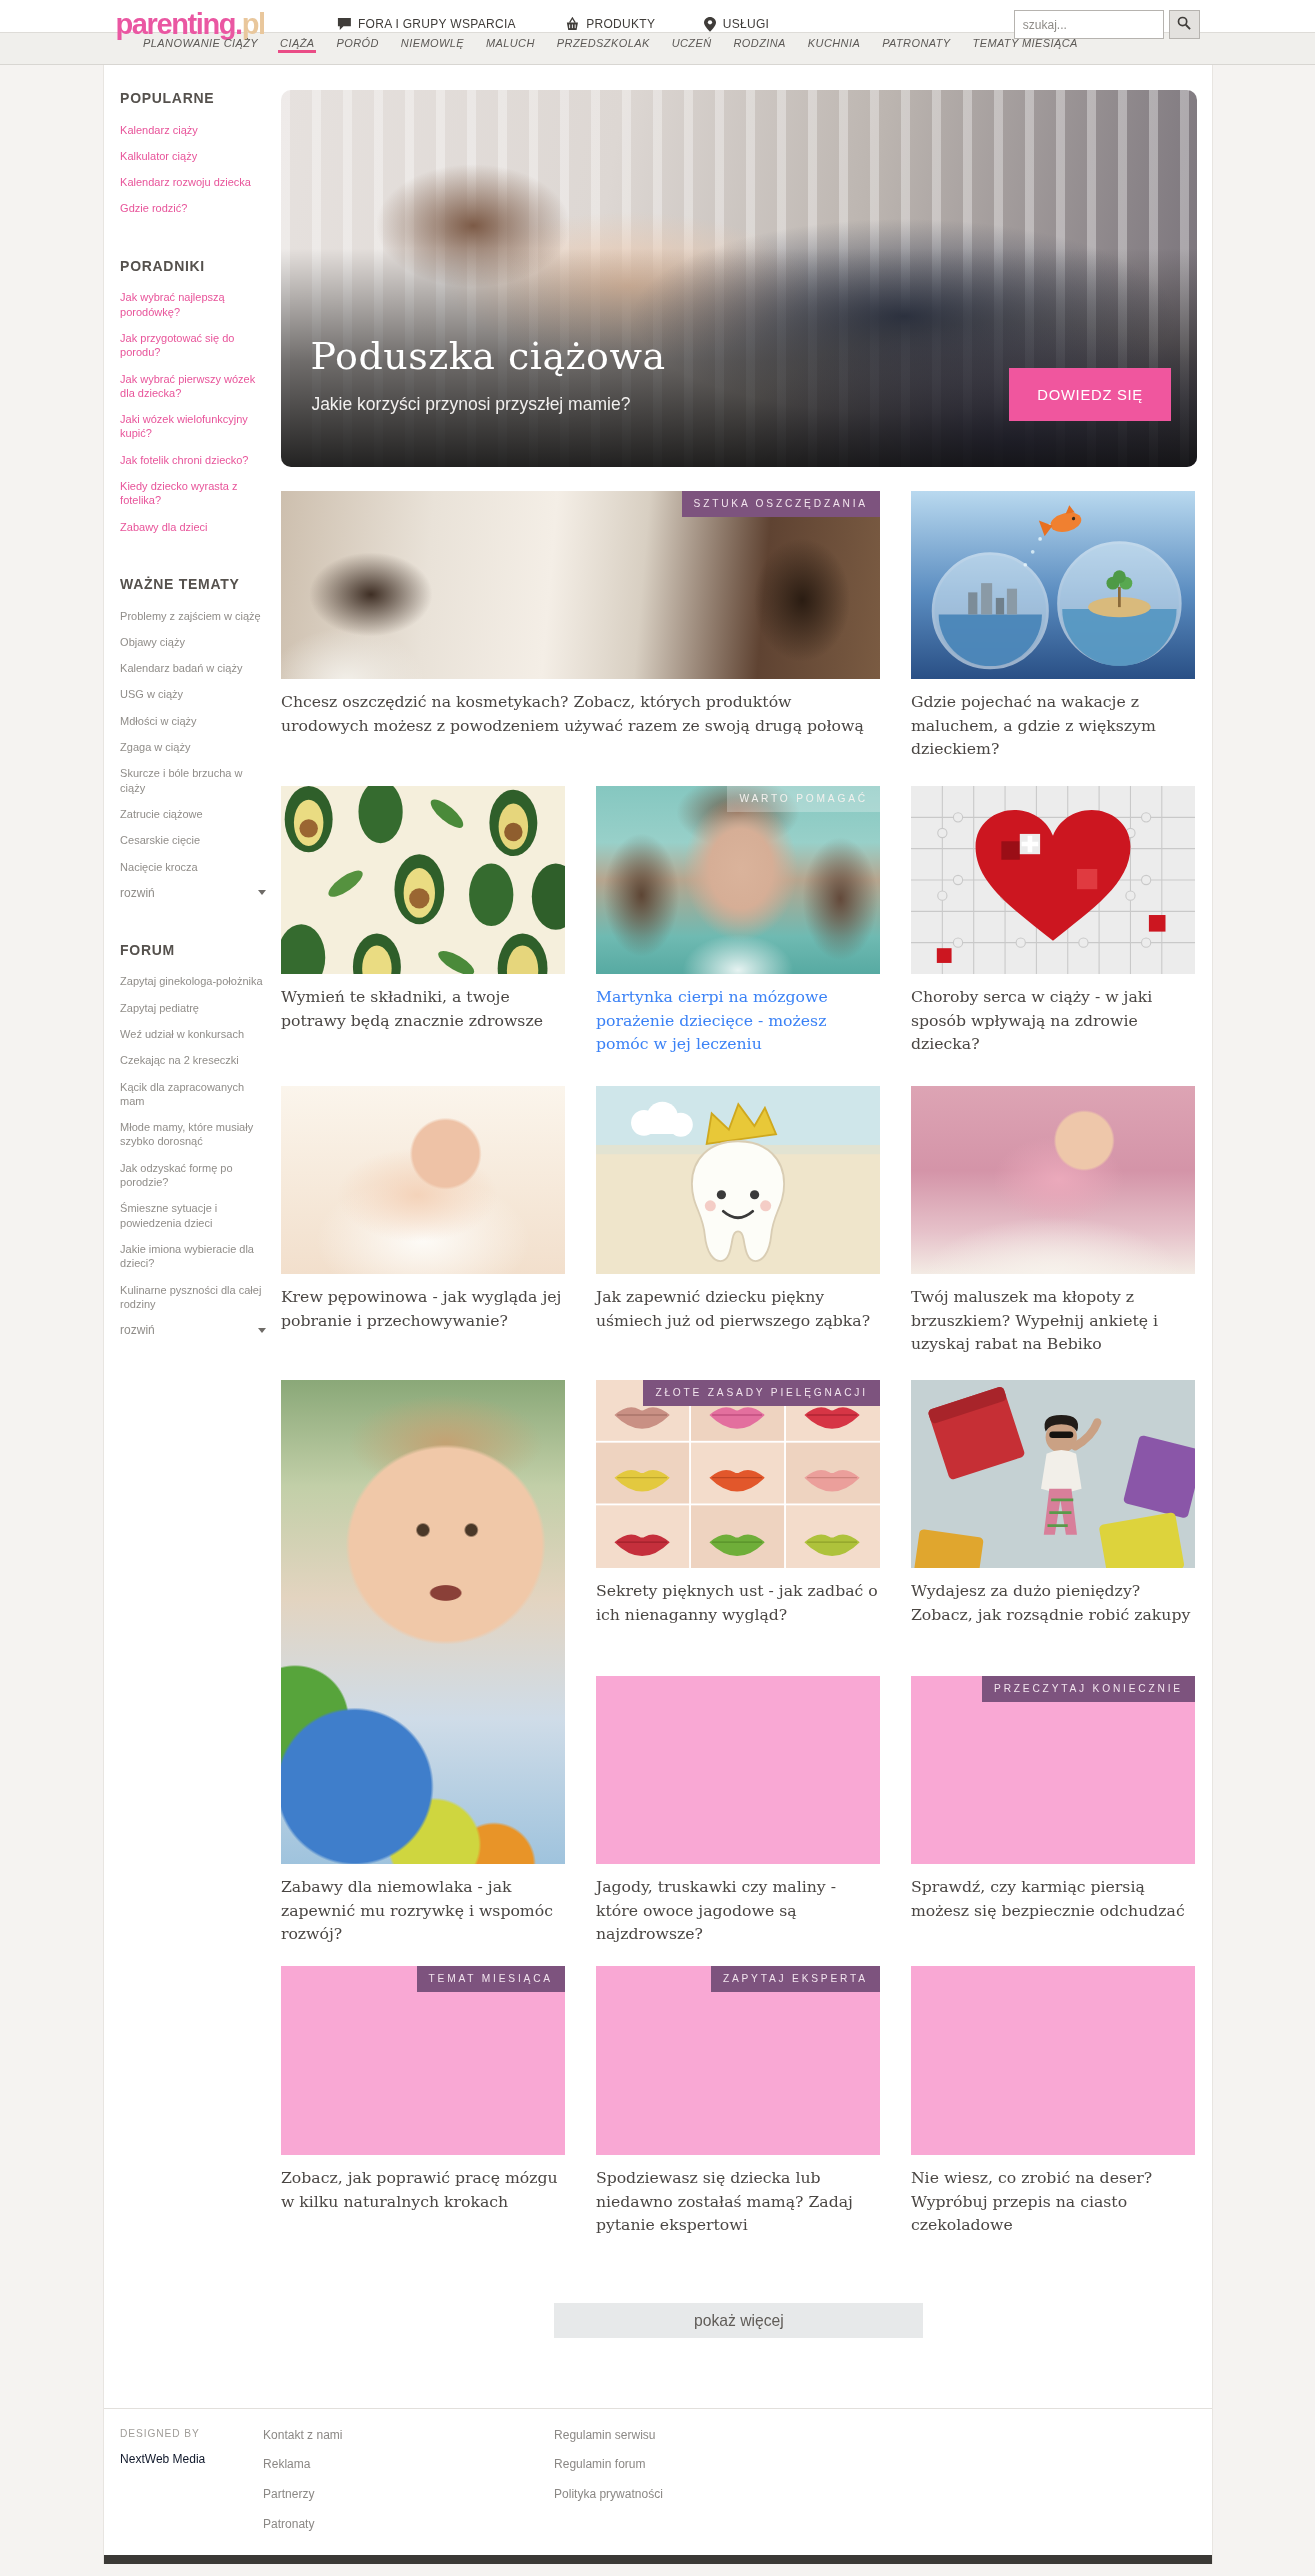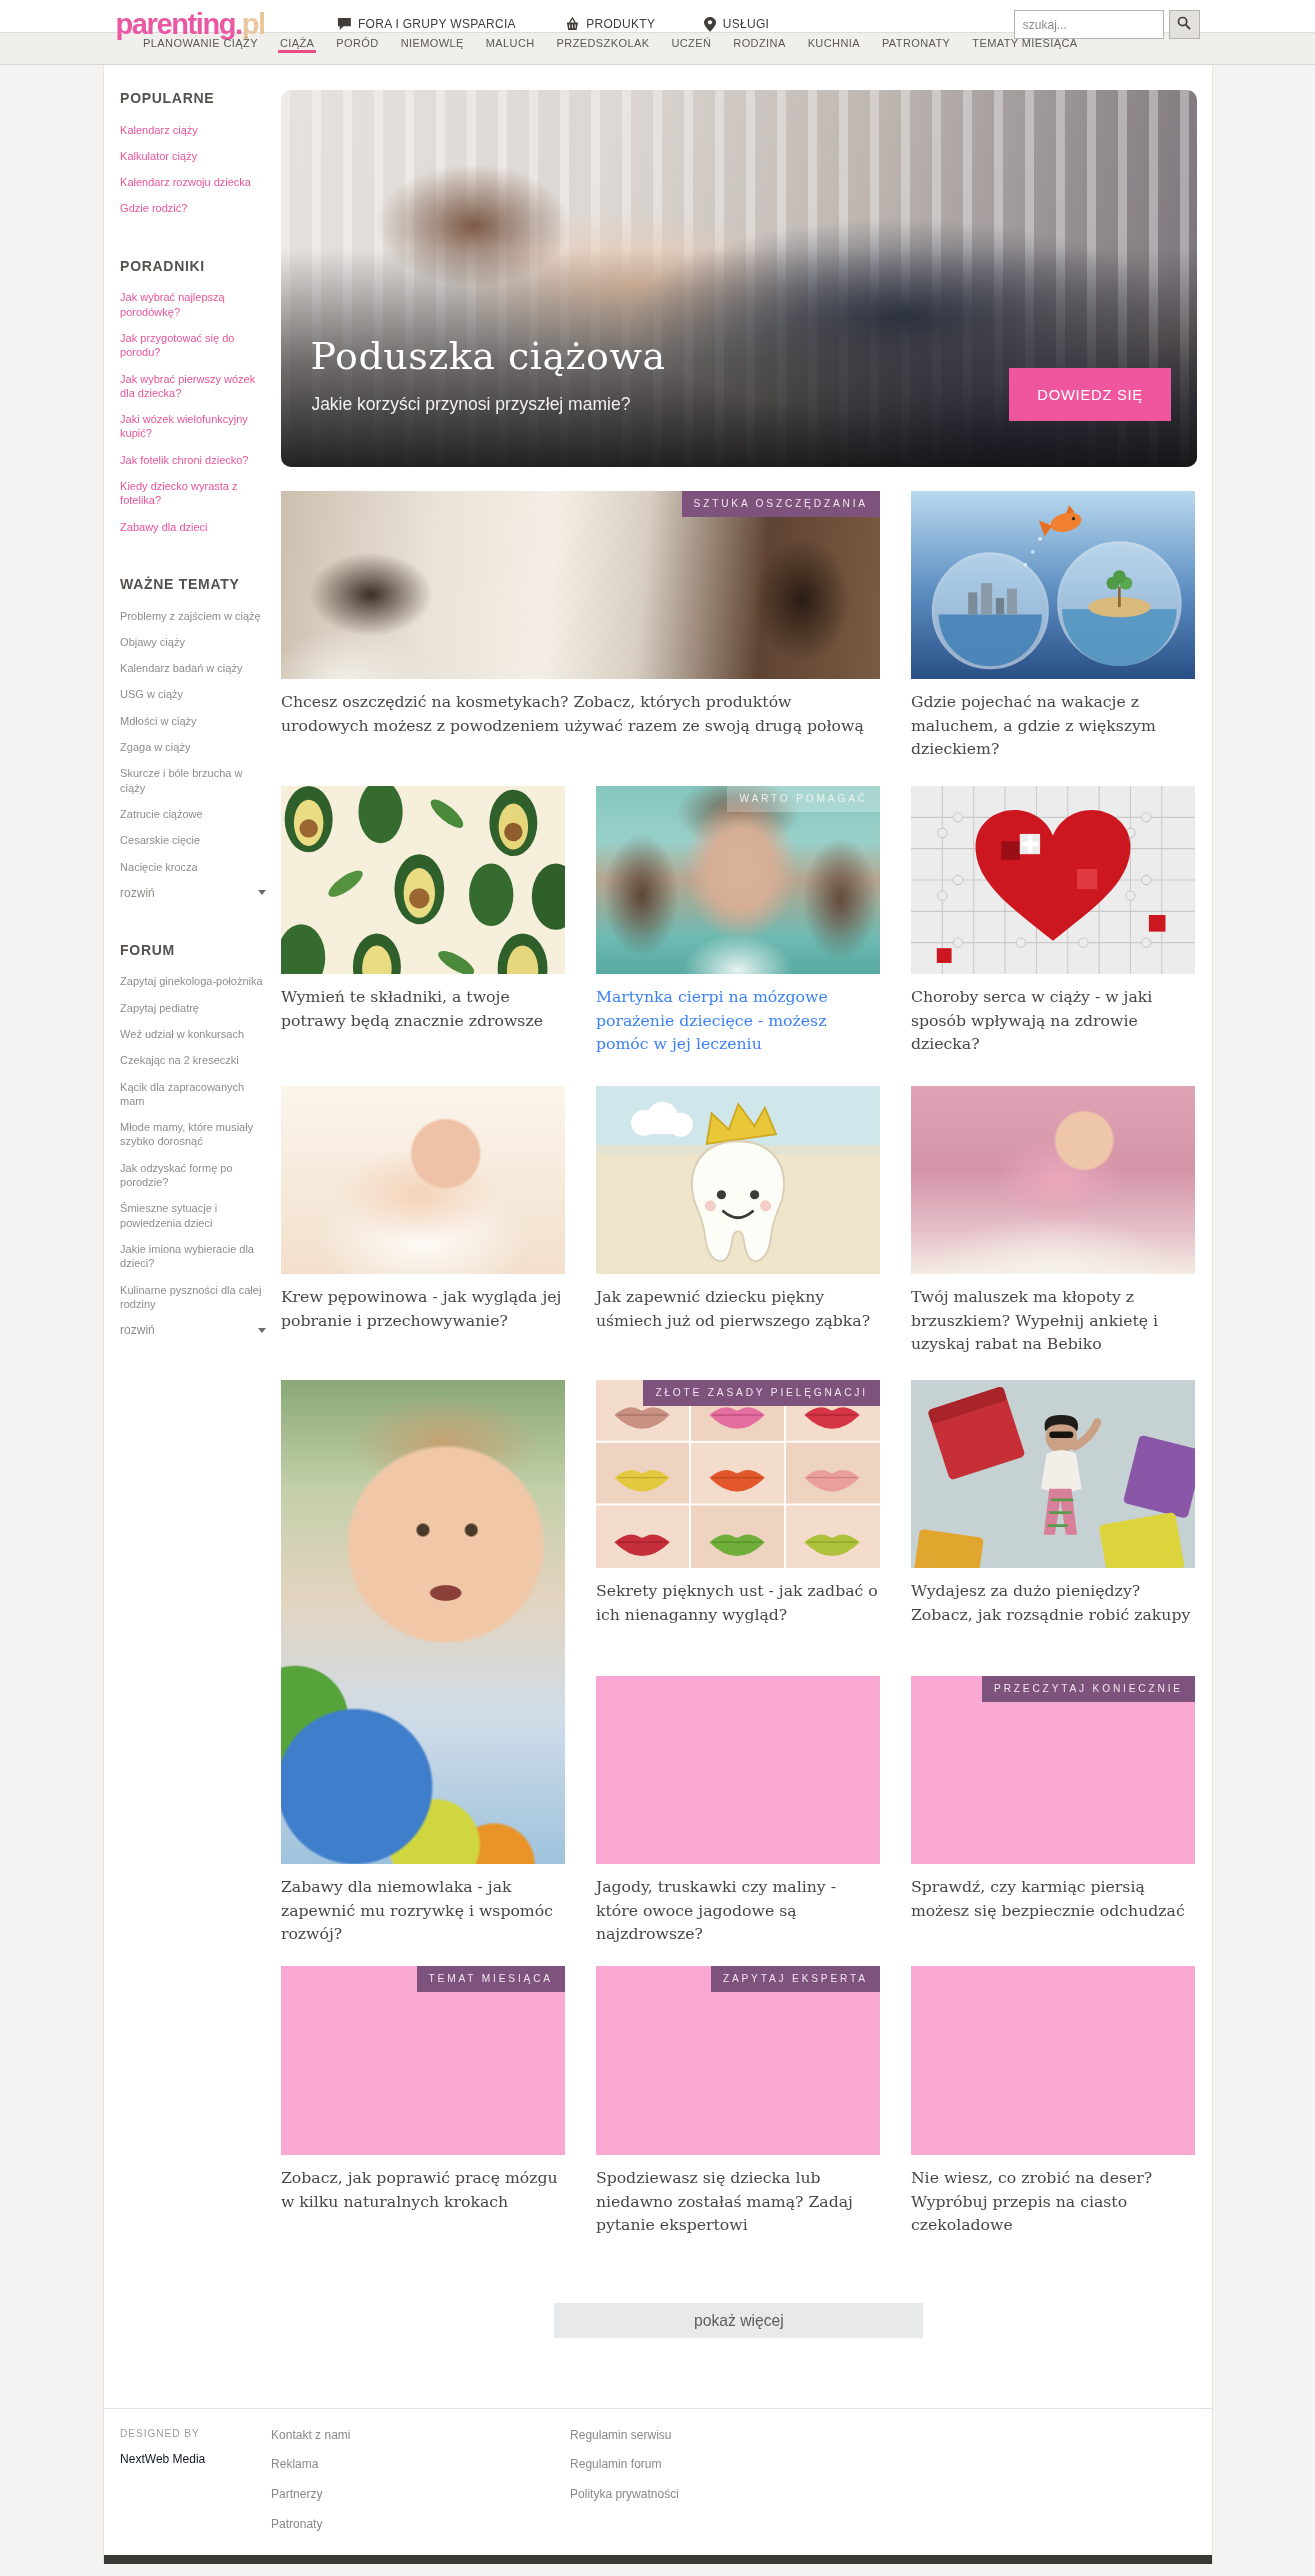--- a/index.html
+++ b/index.html
@@ -22,21 +22,21 @@
   .hmenu-item { display:flex; align-items:center; gap:6.5px; font-size:12px; color:#3f3c39; letter-spacing:0.3px; cursor:pointer; }
   .hmenu-item svg { display:block; }
   .hsearch { margin-left:auto; display:flex; align-items:center; }
   .hsearch input { width:150px; height:29px; border:0.9px solid #b6b3af; padding:0 8.3px; font-size:12px; color:#6b6865; background:#fff; outline:none; font-family:"Liberation Sans",sans-serif; }
   .hsearch input::placeholder { color:#8f8c88; }
   .hsearch button { width:30.5px; height:29px; margin-left:5.5px; border:0.9px solid #b6b3af; background:#e3e1de; cursor:pointer; display:flex; align-items:center; justify-content:center; }
 
   
   .main-nav { background:#f0efec; border-top:0.9px solid #dedcd8; border-bottom:0.9px solid #d8d6d2; height:33px; }
   .main-nav .ctr { display:flex; align-items:stretch; padding:0 29.6px; }
-  .nav-item { font-size:11px; color:#5c5956; letter-spacing:0.4px; padding:4px 11px; display:flex; align-items:center; cursor:pointer; position:relative; white-space:nowrap; }
+  .nav-item { font-size:11px; color:#5c5956; letter-spacing:0.4px; padding:4px 11px; display:flex; align-items:center; cursor:pointer; position:relative; white-space:nowrap;font-style:italic; }
   .nav-item.active::after { content:""; position:absolute; left:9.2px; right:9.2px; bottom:0; height:2.8px; background:#ea4c86; }
 
   
   .sheet { background:#fff; border-left:0.9px solid #e8e5e1; border-right:0.9px solid #e8e5e1; width:1110px; margin:0 auto; padding:25px 0 0; }
   .cols { display:flex; padding:0 16.6px; }
   .sidebar { width:146px; flex:none; }
   .main { width:916px; margin-left:14.8px; flex:none; }
 
   
   .sb-section { margin-bottom:42px; }
@@ -110,21 +110,21 @@
     radial-gradient(circle at 75% 100%, #e89428 0 39px, rgba(232,148,40,0) 42px),
     radial-gradient(circle at 58% 34%, #f0c8a8 0 96px, rgba(240,200,168,0) 100px),
     radial-gradient(ellipse 139px 69px at 58% 13%, #c4a273 0%, rgba(196,162,115,0) 70%),
     linear-gradient(180deg,#8aa878 0%,#c2cfa8 22%,#e3d4c0 45%,#cfdce8 70%,#9fc3dd 100%); }
 
   .aimg svg { display:block; width:100%; height:100%; }
 
   .show-more { width:369px; height:35px; margin:56px auto 0; background:#e7e9ea; border:none; color:#605c58; font-size:15.7px; display:flex; align-items:center; justify-content:center; cursor:pointer; font-family:"Liberation Sans",sans-serif; }
 
   
-  .footer { border-top:0.9px solid #e2dfdb; margin-top:70px; padding:18.5px 16.6px 0; display:flex;gap:8px; }
+  .footer { border-top:0.9px solid #e2dfdb; margin-top:70px; padding:18.5px 16.6px 0; display:flex; }
   .f-col1 { width:143px; }
   .f-designed { font-size:10.2px; color:#a09d99; letter-spacing:0.9px; }
   .f-brand { display:block; font-size:12px; color:#0f172a; margin-top:13px; text-decoration:none; cursor:pointer; }
   .f-col { width:185px; }
   .f-col.c3 { width:auto; margin-left:106px; }
   .f-link { display:block; font-size:12px; color:#8b8885; text-decoration:none; margin-bottom:15.7px; cursor:pointer; }
   .bottom-bar { height:8.3px; background:#3b3936; margin-top:9.2px; }
 </style>
 </head>
 <body>

